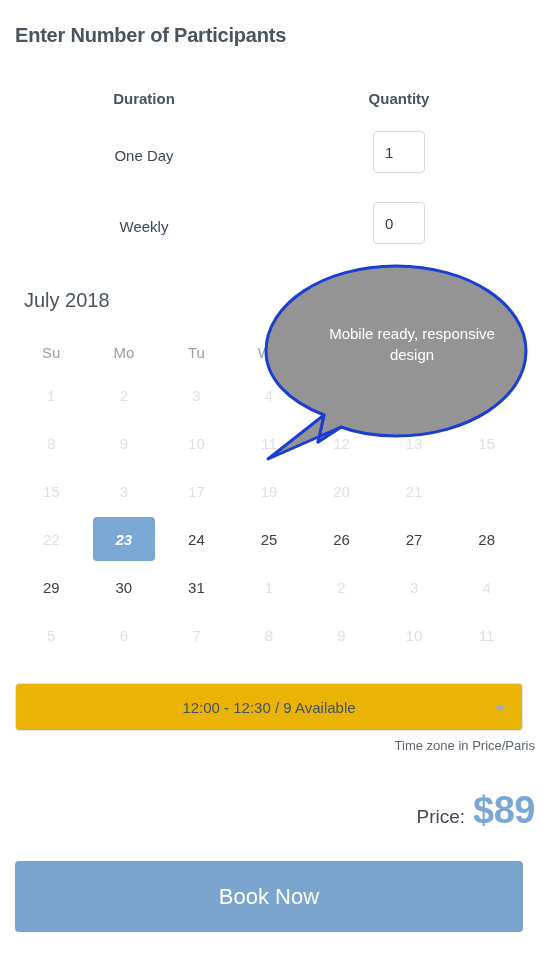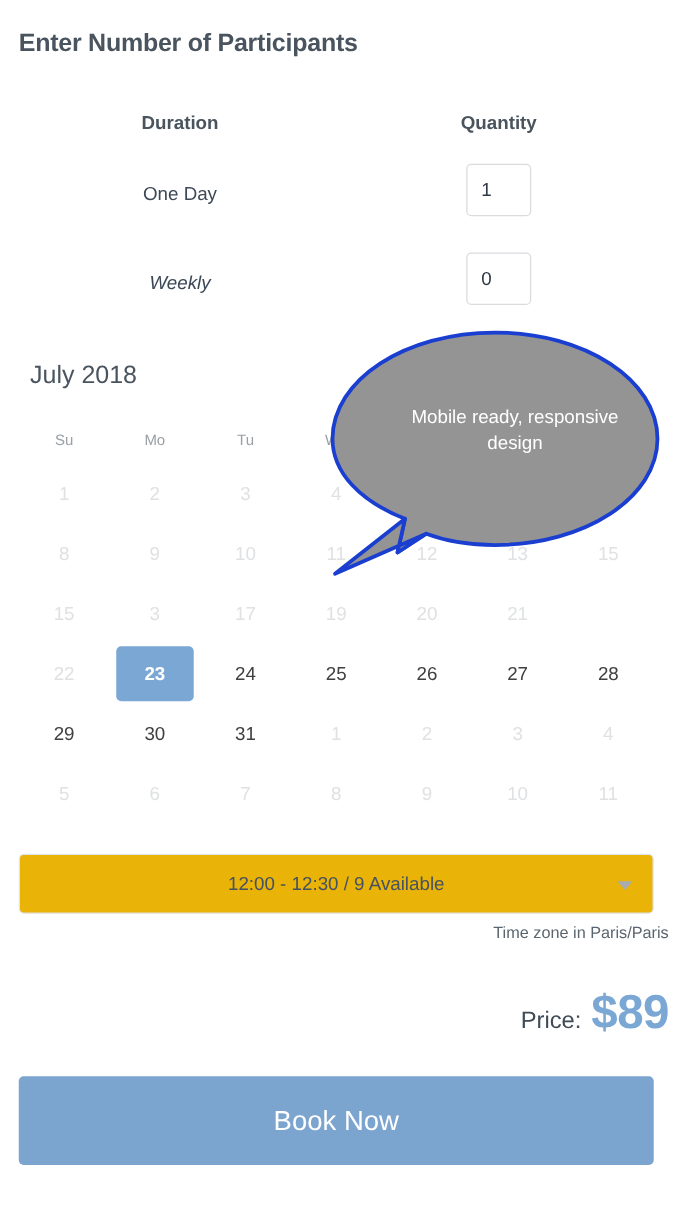--- a/index.html
+++ b/index.html
@@ -49,21 +49,21 @@
 
   .dur-label {
     position: absolute;
     font-size: 15px;
     color: #3c4856;
     text-align: center;
     width: 140px;
     left: 74px;
   }
   .dur-label.r0 { top: 147px; }
-  .dur-label.r1 { top: 218px; font-style: italic; }
+  .dur-label.r1 { top: 218px; }
 
   .qty-input {
     position: absolute;
     left: 373px;
     width: 52px;
     height: 42px;
     box-sizing: border-box;
     border: 1px solid #d9dcdf;
     border-radius: 4px;
     background: #ffffff;
@@ -99,21 +99,21 @@
     height: 48px;
     display: flex;
     align-items: center;
     justify-content: center;
     font-size: 15px;
     box-sizing: border-box;
   }
   .cal-head .cal-cell {
     height: 38px;
     color: #9aa0a6;
-    font-size: 12px;
+    font-size: 15px;
   }
   .cal-cell.enabled {
     color: #404040;
     cursor: pointer;
   }
   .cal-cell.disabled {
     color: #dfe1e3;
   }
   .cal-cell .chip {
     display: flex;
@@ -314,21 +314,21 @@
           </div>
           <div class="cal-cell disabled">
             <span class="chip">21</span>
           </div>
         </div>
         <div class="cal-row">
           <div class="cal-cell disabled">
             <span class="chip">22</span>
           </div>
           <div class="cal-cell selected">
-            <span class="chip" style="background: rgb(123, 167, 212);">23</span>
+            <span class="chip" style="background: rgb(123, 167, 212); font-style: italic;">23</span>
           </div>
           <div class="cal-cell enabled">
             <span class="chip">24</span>
           </div>
           <div class="cal-cell enabled">
             <span class="chip">25</span>
           </div>
           <div class="cal-cell enabled">
             <span class="chip">26</span>
           </div>
@@ -400,21 +400,21 @@
                C 8 41, 66 3, 138 3 Z" fill="#949494" stroke="#1a3fd0" stroke-width="3" stroke-linejoin="round"></path>
       <path id="callout-tail" d="M 66 152 L 60 179 L 83 164 L 10 196 Z" fill="#949494" stroke="#1a3fd0" stroke-width="3" stroke-linejoin="round"></path>
     </svg>
     <div class="callout-text" style="color: rgb(255, 255, 255);">Mobile ready, responsive design</div>
   </div>
 
   <div class="time-select">
     <span class="value">12:00 - 12:30 / 9 Available</span>
     <span class="caret"></span>
   </div>
-  <div class="timezone">Time zone in Paris/Paris</div>
+  <div class="timezone">Time zone in Price/Paris</div>
 
   <div class="price-wrap">
     <span class="price-label">Price:</span>
     <span class="price-value" style="color: rgb(123, 167, 212);">$89</span>
   </div>
 
   <button class="book-btn" style="background: rgb(123, 164, 207);">Book Now</button>
 
 </div>
 

